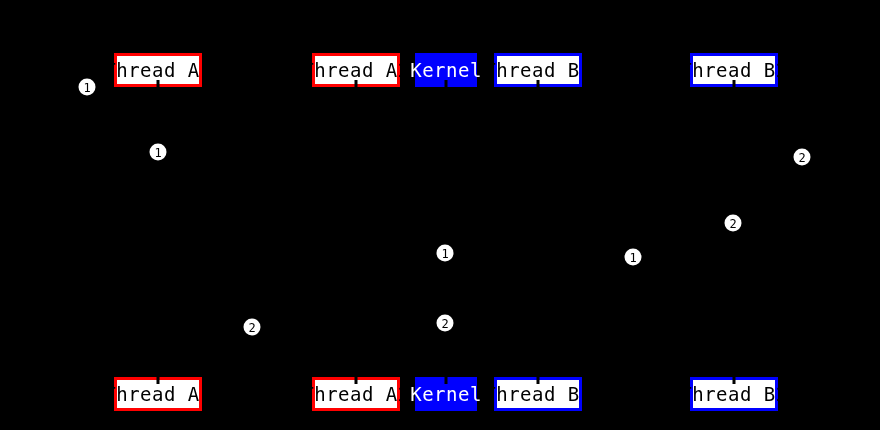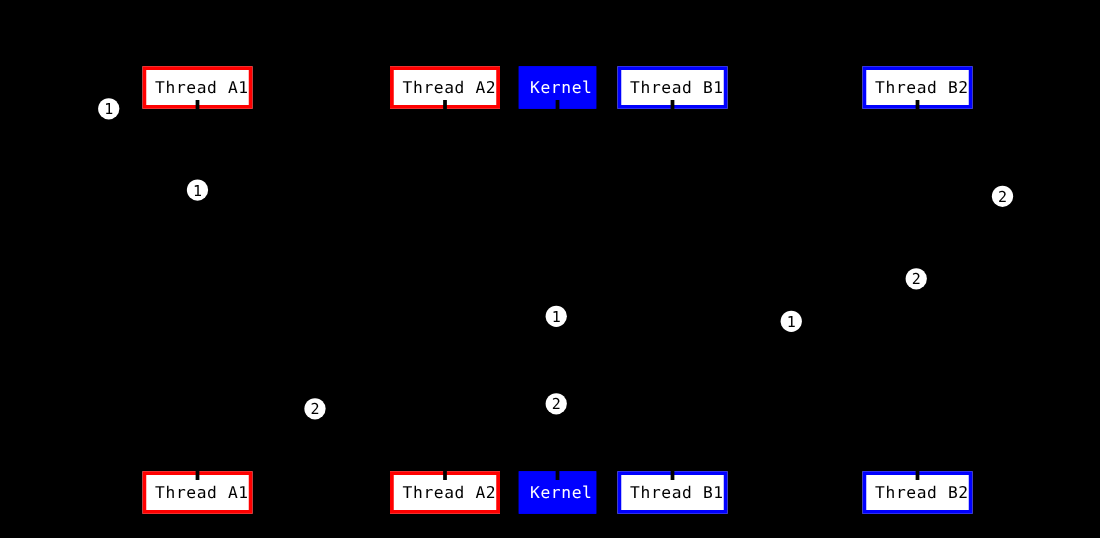--- a/index.html
+++ b/index.html
@@ -14,22 +14,22 @@
     background: #000000;
     overflow: hidden;
     font-family: "DejaVu Sans Mono", "Liberation Mono", monospace;
   }
   .actor-box {
     position: absolute;
     box-sizing: border-box;
     border: 3px solid #000;
     display: flex;
     align-items: center;
-    justify-content: flex-end;
-    font-size: 13px;
+    justify-content: center;
+    font-size: 19px;
     letter-spacing: 0.5px;
     white-space: nowrap;
   }
   .lifeline-tick {
     position: absolute;
     left: 50%;
     width: 3px;
     background: #000000;
     transform: translateX(-50%);
   }

